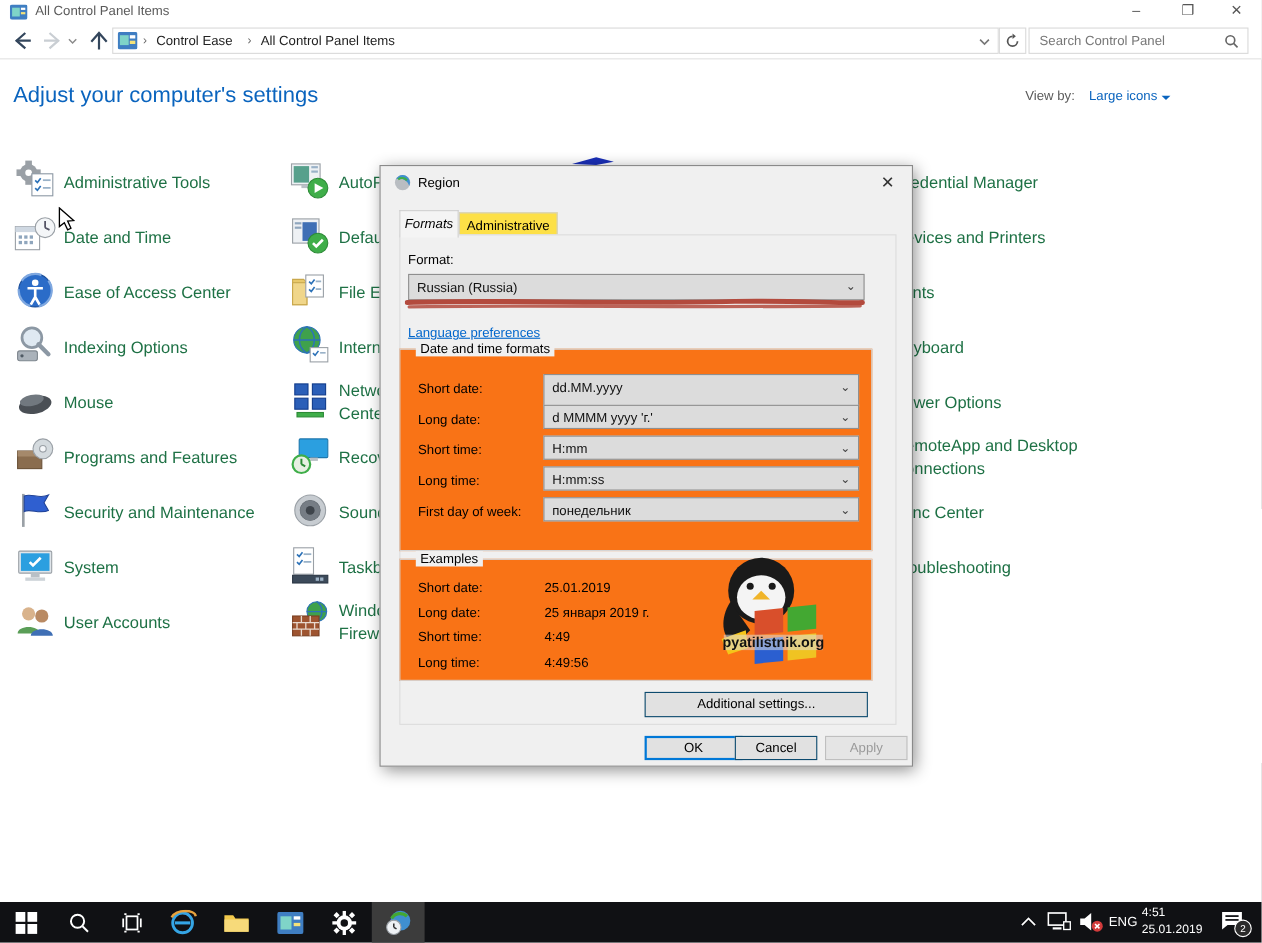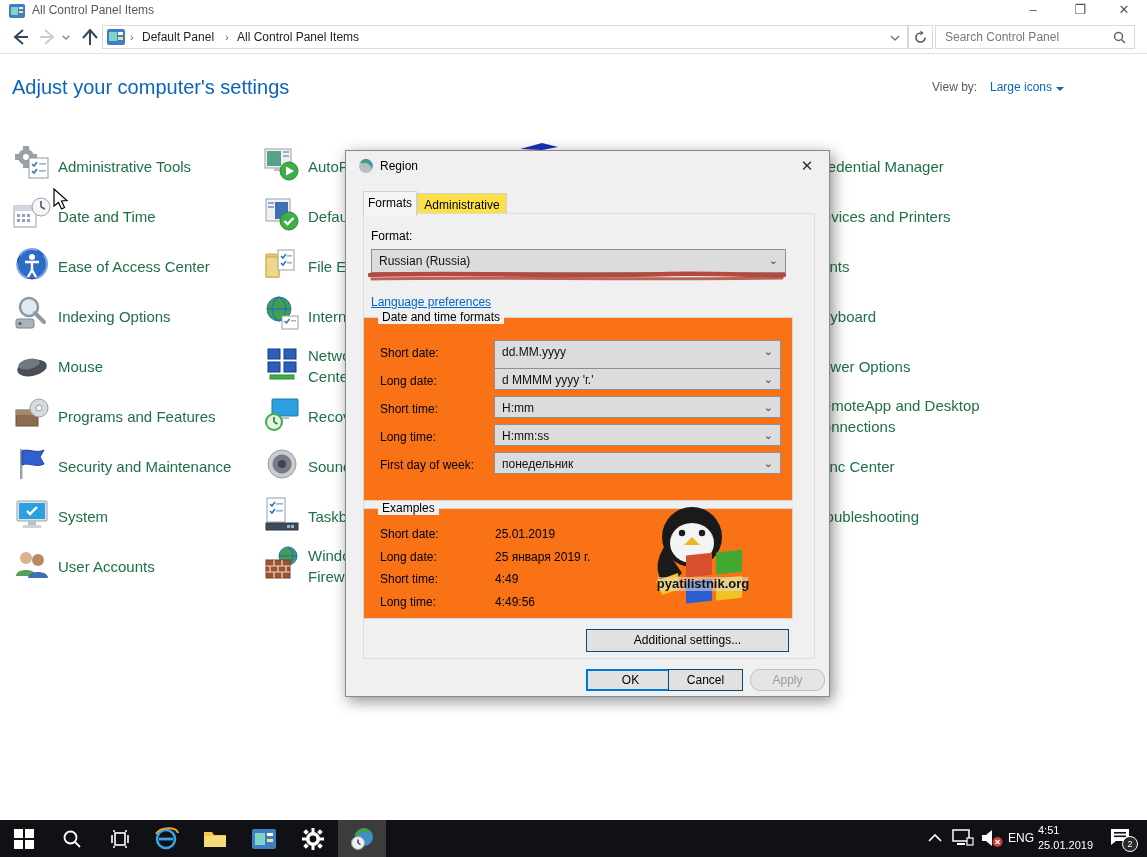--- a/index.html
+++ b/index.html
@@ -22,32 +22,32 @@
   .viewby{position:absolute;top:80px;font-size:12px;}
   
   .cp-item{position:absolute;width:240px;height:50px;}
   .cp-ico{position:absolute;left:0;top:3px;width:40px;height:40px;}
   .cp-label{position:absolute;left:46px;top:50%;transform:translateY(-50%);font-size:15px;color:#1e7145;white-space:nowrap;line-height:21px;}
   
   .dialog{position:absolute;left:345px;top:150px;width:485px;height:547px;background:#f0f0f0;border:1px solid #8a8a8a;box-sizing:border-box;box-shadow:3px 4px 14px rgba(0,0,0,.45);z-index:10;}
   .dlg-title{position:absolute;left:34px;top:8px;font-size:12px;color:#000;}
   .dlg-close{position:absolute;right:12px;top:6px;font-size:15px;color:#333;width:20px;text-align:center;}
   .tab{position:absolute;top:42px;height:22px;font-size:12px;color:#000;text-align:center;line-height:22px;background:#fde047;border:1px solid #d0d0d0;box-sizing:border-box;}
-  .tab.active{top:40px;height:25px;border-bottom:none;z-index:3;background:#f4f4f4;}
+  .tab.active{top:40px;height:25px;border-bottom:none;z-index:3;background:#f4f4f4;font-style:italic;}
   .tabpage{position:absolute;left:17px;top:62px;width:452px;height:446px;border:1px solid #dcdcdc;background:#f0f0f0;box-sizing:border-box;}
   .dlg-label{font-size:12px;color:#000;position:absolute;white-space:nowrap;}
   .combo{position:absolute;height:24px;background:#dcdcdc;border:1px solid #8f8f8f;box-sizing:border-box;}
   .combo .val{position:absolute;left:7px;top:4px;font-size:12px;color:#111;white-space:nowrap;}
   .combo .chev{position:absolute;right:7px;top:4px;font-size:11px;color:#444;}
   .grpbox{position:absolute;border:1px solid #d5d5d5;background:#f97316;}
   .grpbox legend,.grp-title{position:absolute;top:-8px;left:14px;background:#f0f0f0;padding:0 4px;font-size:12px;color:#000;white-space:nowrap;}
   .link{font-size:12px;color:#0066cc;text-decoration:underline;position:absolute;white-space:nowrap;}
   .btn{position:absolute;background:#e1e1e1;border:1px solid #0c4a6e;box-sizing:border-box;font-size:12px;color:#000;text-align:center;}
   .btn.focus{border:2px solid #0078d7;}
-  .btn.disabled{color:#9a9a9a;border-color:#bfbfbf;background:#e5e5e5;border-radius:10px;}
+  .btn.disabled{color:#9a9a9a;border-color:#bfbfbf;background:#e5e5e5;}
   
   .taskbar{position:absolute;left:0;top:820px;width:1147px;height:37px;background:#101114;z-index:20;}
   .tb-tile{position:absolute;top:0;width:48px;height:37px;display:flex;align-items:center;justify-content:center;}
   .tb-tile.active{background:#3c3c3c;}
   .tray-text{color:#fff;font-size:12px;position:absolute;}
   .clock{position:absolute;left:1038px;top:3px;width:62px;color:#fff;font-size:11px;text-align:left;line-height:15px;}
   .badge{position:absolute;right:-6px;bottom:-4px;width:14px;height:14px;border-radius:50%;background:#2b2b2b;border:1px solid #fff;color:#fff;font-size:9px;text-align:center;line-height:14px;}
 </style>
 </head>
 <body>
@@ -84,21 +84,21 @@
       </svg>
 
     <div class="addressbar">
       <svg class="abs" style="left:4px;top:3px" width="18" height="16">
           <rect x="0" y="0" width="18" height="16" rx="2" fill="#3f7ec2"></rect>
           <rect x="2" y="3" width="8" height="9" fill="#7fd4c8"></rect>
           <rect x="11" y="3" width="5" height="3" fill="#fff"></rect>
           <rect x="11" y="8" width="5" height="3" fill="#f3e27a"></rect>
         </svg>
       <span class="crumb-sep" style="left:27px">›</span>
-      <span class="crumb" style="left:39px">Default Panel</span>
+      <span class="crumb" style="left:39px">Control Ease</span>
       <span class="crumb-sep" style="left:122px">›</span>
       <span class="crumb" style="left:134px">All Control Panel Items</span>
       <svg class="abs" style="right:6px;top:6px" width="12" height="12" viewBox="0 0 12 12">
           <path d="M2 4 L6 8 L10 4" stroke="#777" stroke-width="1.5" fill="none"></path>
         </svg>
     </div>
     <div class="refreshbtn">
       <svg class="abs" style="left:4px;top:4px" width="15" height="15" viewBox="0 0 15 15">
           <path d="M12 7.5 A4.5 4.5 0 1 1 7.5 3" stroke="#555" stroke-width="1.6" fill="none"></path>
           <path d="M7.5 0.5 L10.5 3 L7.5 5.5 Z" fill="#555"></path>

